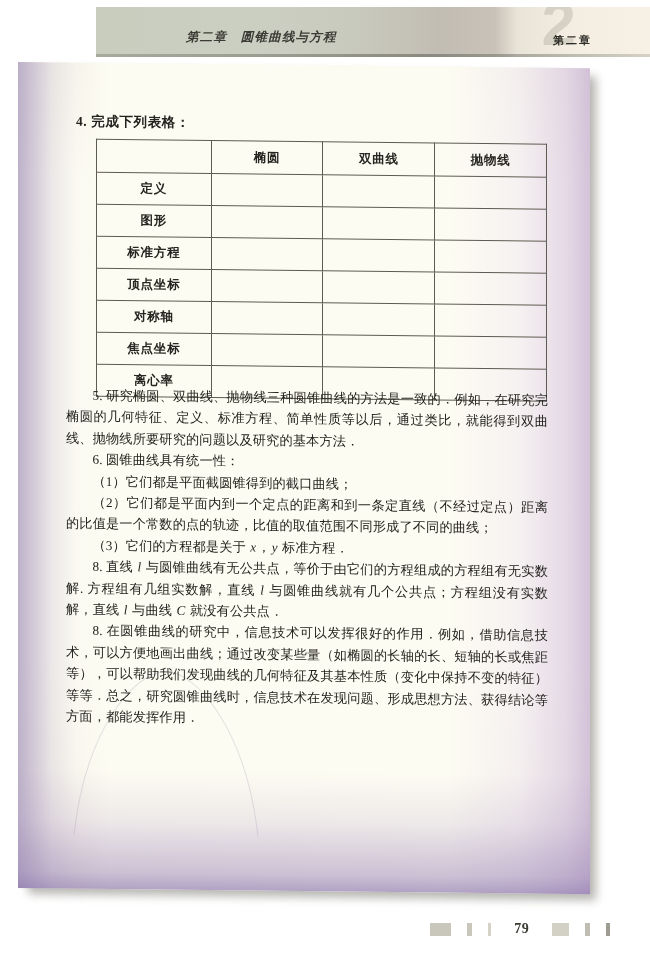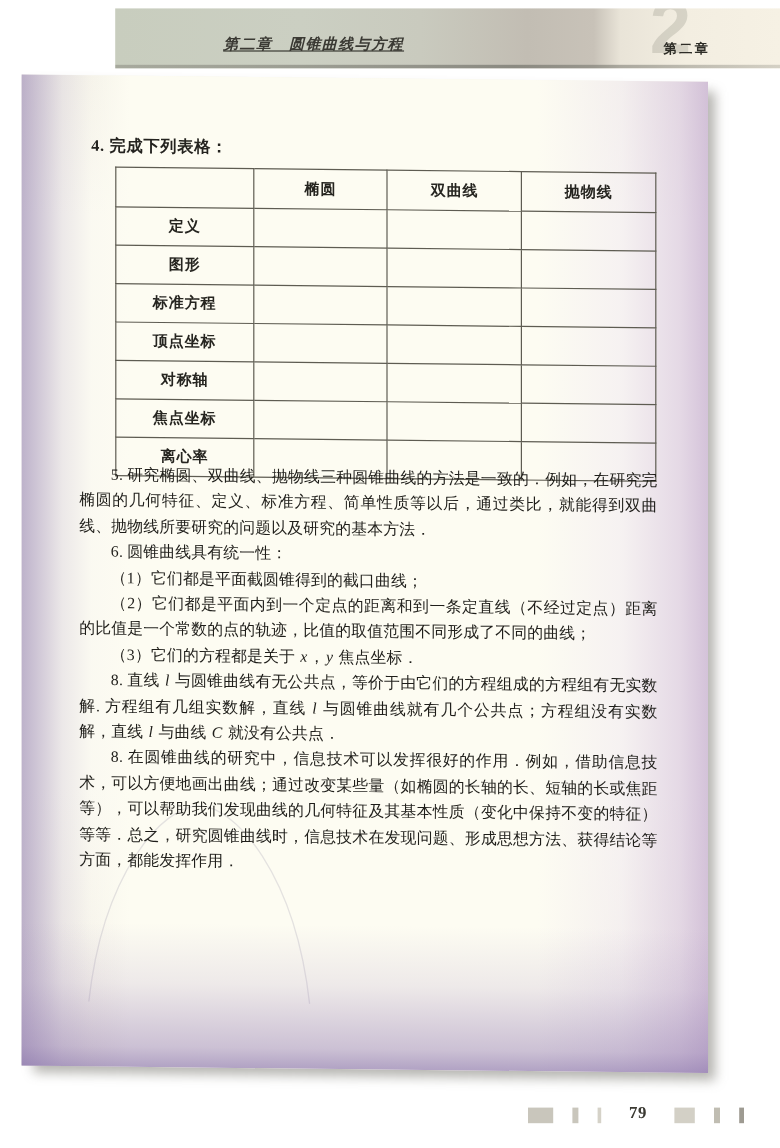--- a/index.html
+++ b/index.html
@@ -48,21 +48,20 @@
     position: absolute;
     left: 90px;
     top: 22px;
     font-family: "Liberation Sans", "DejaVu Sans", sans-serif;
     font-size: 12.5px;
     font-weight: bold;
     font-style: italic;
     letter-spacing: 1.2px;
     color: #3b3a34;
     white-space: nowrap;
-    text-decoration: underline;
   }
   .chapter-watermark {
     position: absolute;
     right: 74px;
     top: -14px;
     font-family: "Liberation Sans", "DejaVu Sans", sans-serif;
     font-size: 62px;
     font-weight: bold;
     color: rgba(150,148,136,0.30);
     line-height: 1;
@@ -205,21 +204,21 @@
   }
   .body-text .math {
     font-family: "Liberation Serif", "DejaVu Serif", serif;
     font-style: italic;
     padding: 0 1px;
   }
 
   
   .footer {
     position: absolute;
-    left: 440px;
+    left: 430px;
     top: 918px;
     width: 180px;
     height: 22px;
     display: flex;
     align-items: center;
     gap: 16px;
   }
   .deco-block { background: #c9c6bc; height: 13px; }
   .deco-b1 { width: 41px; }
   .deco-b2 { width: 11px; }
@@ -311,21 +310,21 @@
           <td class="blank-cell"></td>
         </tr>
       </tbody>
     </table>
 
     <div class="body-text">
       <p>5. 研究椭圆、双曲线、抛物线三种圆锥曲线的方法是一致的．例如，在研究完椭圆的几何特征、定义、标准方程、简单性质等以后，通过类比，就能得到双曲线、抛物线所要研究的问题以及研究的基本方法．</p>
       <p>6. 圆锥曲线具有统一性：</p>
       <p>（1）它们都是平面截圆锥得到的截口曲线；</p>
       <p>（2）它们都是平面内到一个定点的距离和到一条定直线（不经过定点）距离的比值是一个常数的点的轨迹，比值的取值范围不同形成了不同的曲线；</p>
-      <p><span>（3）它们的方程都是关于 </span><span class="math">x</span><span>，</span><span class="math">y</span><span> 焦点坐标．</span></p>
+      <p><span>（3）它们的方程都是关于 </span><span class="math">x</span><span>，</span><span class="math">y</span><span> 标准方程．</span></p>
       <p><span>8. 直线 </span><span class="math">l</span><span> 与圆锥曲线有无公共点，等价于由它们的方程组成的方程组有无实数解. 方程组有几组实数解，直线 </span><span class="math">l</span><span> 与圆锥曲线就有几个公共点；方程组没有实数解，直线 </span><span class="math">l</span><span> 与曲线 </span><span class="math">C</span><span> 就没有公共点．</span></p>
       <p>8. 在圆锥曲线的研究中，信息技术可以发挥很好的作用．例如，借助信息技术，可以方便地画出曲线；通过改变某些量（如椭圆的长轴的长、短轴的长或焦距等），可以帮助我们发现曲线的几何特征及其基本性质（变化中保持不变的特征）等等．总之，研究圆锥曲线时，信息技术在发现问题、形成思想方法、获得结论等方面，都能发挥作用．</p>
     </div>
 
   </div>
 
   <div class="footer">
     <span class="deco-block deco-b1"></span>
     <span class="deco-block deco-b2"></span>
     <span class="deco-block deco-b3"></span>

